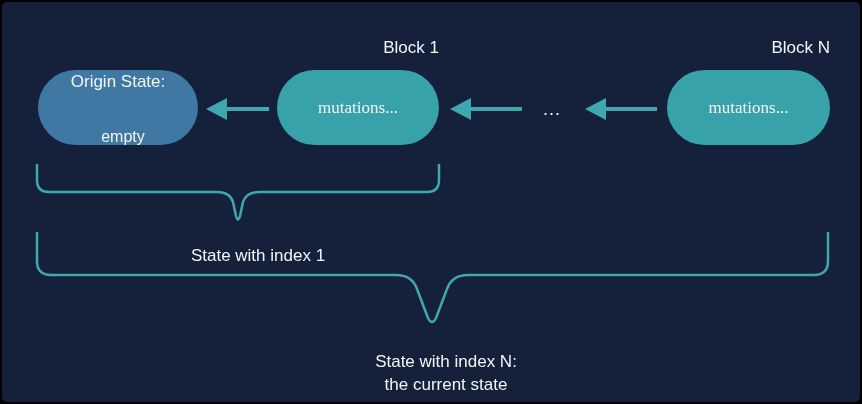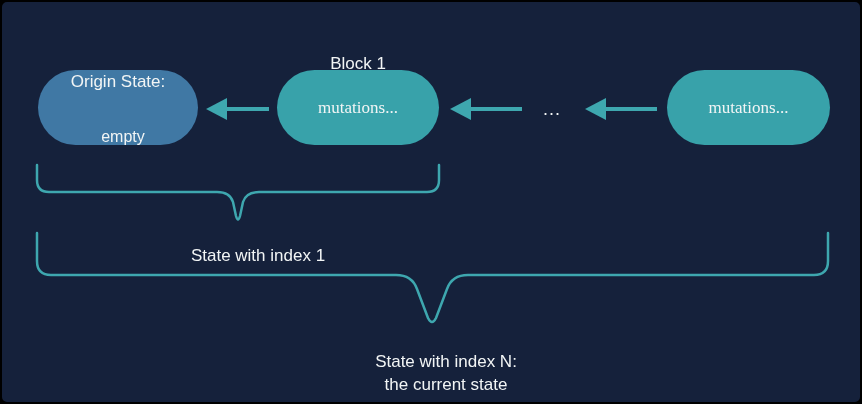--- a/index.html
+++ b/index.html
@@ -34,21 +34,21 @@
   }
   .pill-origin{left:36px;width:160px;background:var(--blue);}
   .pill-teal{background:var(--teal);}
   .pill-block1{left:275px;width:162px;}
   .pill-blockn{left:665px;width:163px;}
   .pill-title{font-size:17px;line-height:21px;color:var(--text);}
   .pill-sub{font-size:16px;line-height:17px;font-weight:normal;color:var(--text);margin-left:10px;}
   .pill-text{font-size:17px;color:var(--text);font-family:Liberation Serif, serif;}
   .block-label{
     position:absolute;top:36px;height:20px;
-    font-size:17px;line-height:20px;text-align:center;color:var(--text);margin-top:16px;
+    font-size:17px;line-height:20px;text-align:right;color:var(--text);
   }
   .label-block1{left:275px;width:162px;}
   .label-blockn{left:665px;width:163px;}
   .ellipsis{
     position:absolute;left:520px;top:96px;width:60px;height:22px;
     font-size:18px;line-height:22px;text-align:center;color:var(--text);
     letter-spacing:1px;
   }
   .annot{
     position:absolute;text-align:center;color:var(--text);
@@ -78,20 +78,21 @@
       <polygon points="583,107 604,96 604,118" fill="var(--accent)"></polygon>
       <line x1="603" y1="107" x2="655" y2="107" stroke="var(--accent)" stroke-width="4"></line>
     </g>
 
     <path d="M 35 163 L 35 178 Q 35 190 47 190 L 215 190 Q 228 190 231 200 L 234 214 Q 236 221 238 214 L 241 200 Q 244 190 257 190 L 425 190 Q 437 190 437 178 L 437 163" fill="none" stroke="var(--accent)" stroke-width="2.5" stroke-linecap="round" stroke-linejoin="round"></path>
 
     <path d="M 35 231 L 35 259 Q 35 273 49 273 L 394 273 Q 410 273 415 287 L 426 316 Q 430 324 434 316 L 445 287 Q 450 273 466 273 L 812 273 Q 826 273 826 259 L 826 231" fill="none" stroke="var(--accent)" stroke-width="2.5" stroke-linecap="round" stroke-linejoin="round"></path>
   </svg>
 
   <div class="block-label label-block1">Block 1</div>
+  <div class="block-label label-blockn">Block N</div>
 
   <div class="pill pill-origin">
     <span class="pill-title">Origin State:</span>
     <span class="pill-sub">empty</span>
   </div>
 
   <div class="pill pill-teal pill-block1">
     <span class="pill-text">mutations...</span>
   </div>
 

